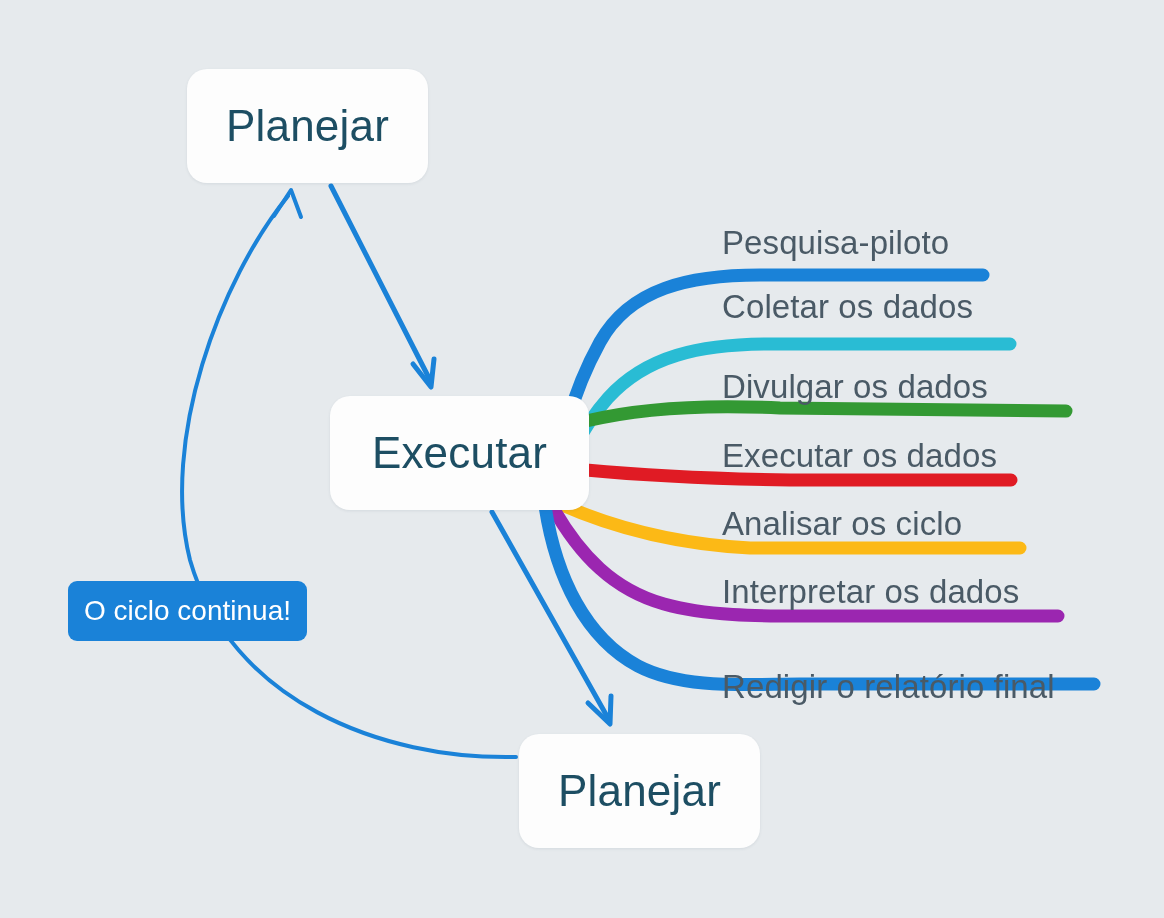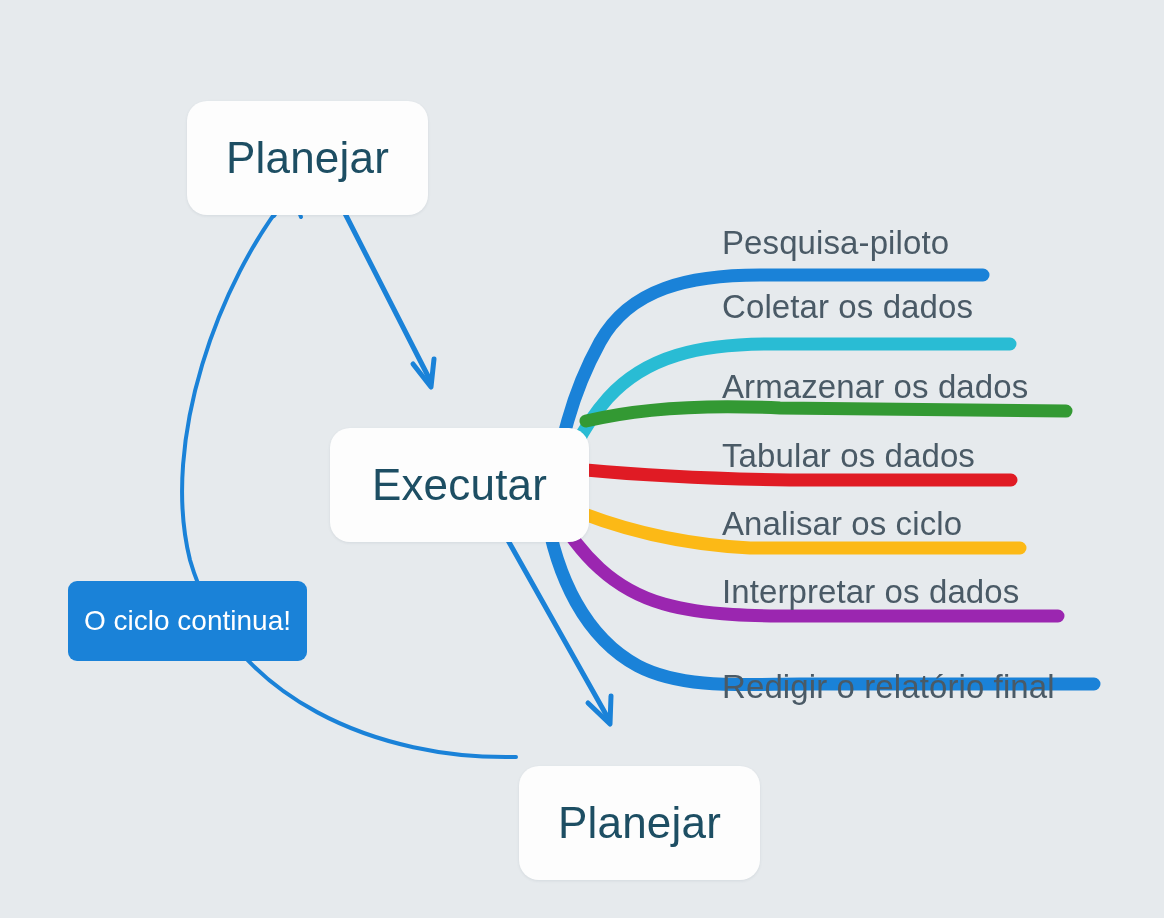--- a/index.html
+++ b/index.html
@@ -29,21 +29,20 @@
     position: absolute;
     background: #fdfdfd;
     border-radius: 20px;
     box-shadow: 0 1px 3px rgba(60,80,95,0.10);
     display: flex;
     align-items: center;
     justify-content: center;
     color: #1d4e63;
     font-weight: 400;
     letter-spacing: 0.2px;
-    margin-top: 32px;
   }
   #node-planejar {
     left: 187px;
     top: 69px;
     width: 241px;
     height: 114px;
     font-size: 44px;
   }
   #node-executar {
     left: 330px;
@@ -65,21 +64,21 @@
     color: #4a5a66;
     font-size: 33px;
     white-space: nowrap;
     letter-spacing: 0.1px;
   }
   #cycle-badge {
     position: absolute;
     left: 68px;
     top: 581px;
     height: 52px;
-    padding: 14px 16px;
+    padding: 4px 16px;
     background: #1a82d8;
     border-radius: 9px;
     display: flex;
     align-items: center;
     justify-content: center;
     color: #ffffff;
     font-size: 28px;
     white-space: nowrap;
   }
 </style>
@@ -123,22 +122,22 @@
   <div class="node" id="node-executar">
     <span>Executar</span>
   </div>
 
   <div class="node" id="node-divulgar">
     <span>Planejar</span>
   </div>
 
   <div class="branch-label" style="left:722px; top:224px;">Pesquisa-piloto</div>
   <div class="branch-label" style="left:722px; top:288px;">Coletar os dados</div>
-  <div class="branch-label" style="left:722px; top:368px;">Armazenar os dados</div>
-  <div class="branch-label" style="left:722px; top:437px;">Tabular os dados</div>
+  <div class="branch-label" style="left:722px; top:368px;">Divulgar os dados</div>
+  <div class="branch-label" style="left:722px; top:437px;">Executar os dados</div>
   <div class="branch-label" style="left:722px; top:505px;">Analisar os ciclo</div>
   <div class="branch-label" style="left:722px; top:573px;">Interpretar os dados</div>
   <div class="branch-label" style="left:722px; top:668px;">Redigir o relatório final</div>
 
   <div id="cycle-badge">
     <span>O ciclo continua!</span>
   </div>
 
 </div>
 

